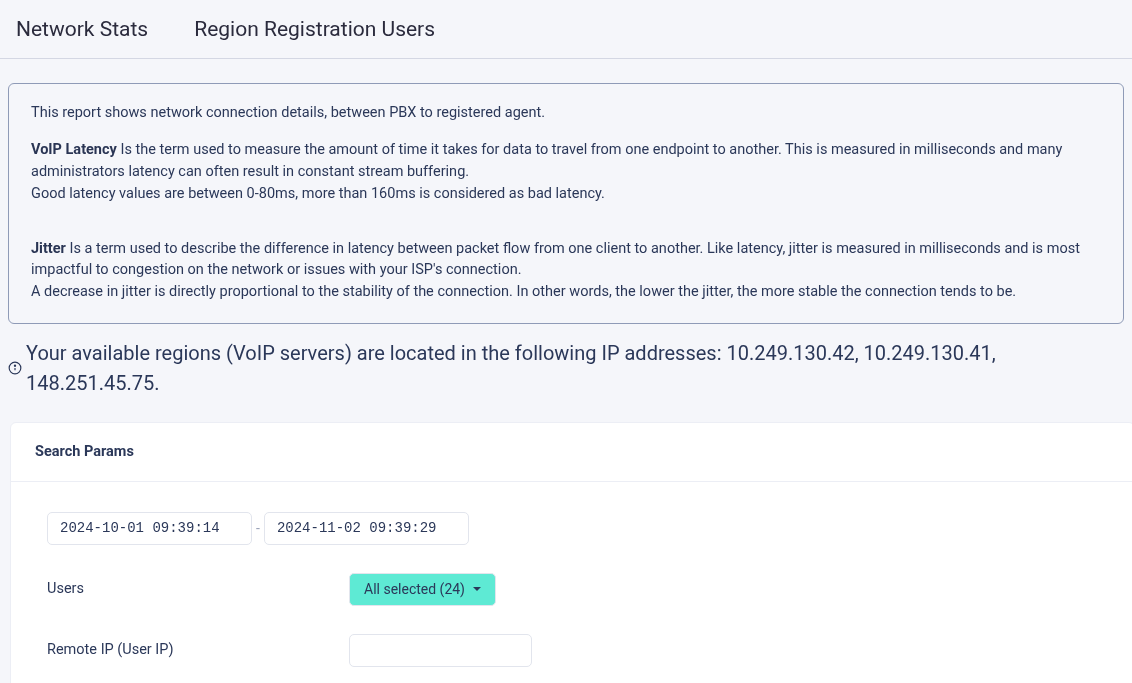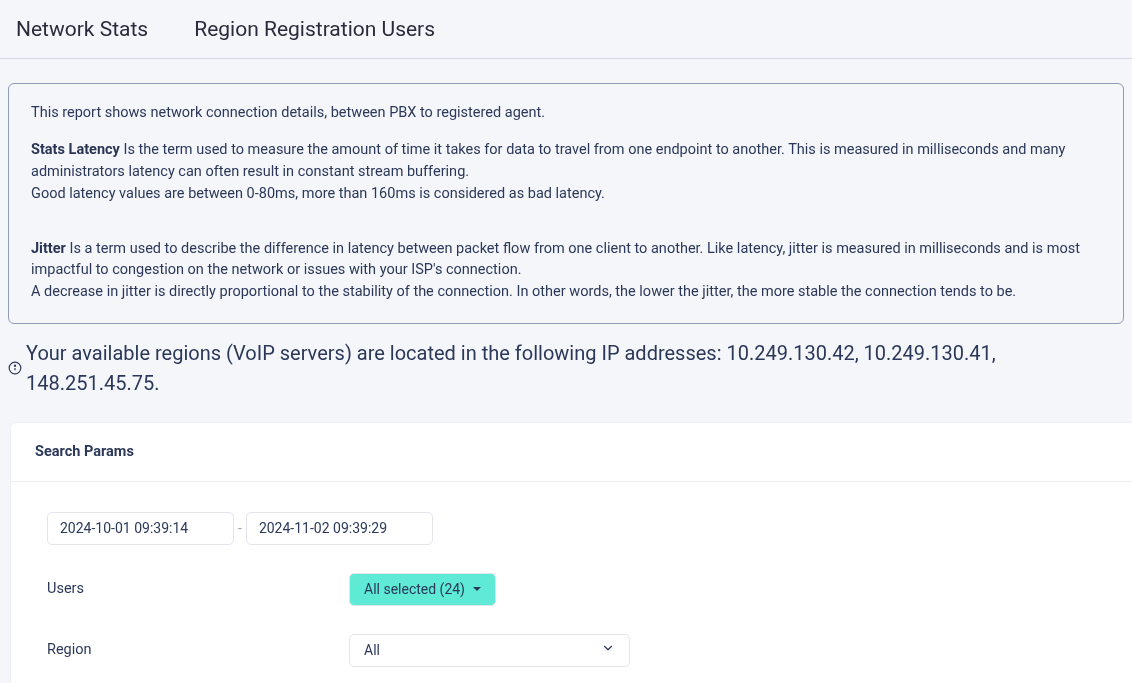--- a/index.html
+++ b/index.html
@@ -93,21 +93,21 @@
       height: 33px;
       border: 1px solid #e2e5ed;
       border-radius: 5px;
       padding: 0 12px;
       font-size: 14px;
       color: #2b3859;
       background: #fff;
       font-family: inherit;
     }
     .period-group { display: flex; align-items: center; gap:0; }
-    .period-input { width: 187px; display:flex; align-items:center; }
+    .period-input { width: 205px; display:flex; align-items:center;font-family:Liberation Mono, monospace; }
     .period-mid { color: #9aa2b8; margin: 0 4px; }
     .users-btn {
       display: inline-flex;
       align-items: center;
       gap: 8px;
       height: 33px;
       padding: 0 14px;
       border: 1px solid #e2e5ed;
       border-radius: 5px;
       background: #5eead4;
@@ -144,21 +144,21 @@
 <body>
 
 <div class="tabs">
   <div class="tab">Network Stats</div>
   <div class="tab">Region Registration Users</div>
 </div>
 
 <div class="info-box">
   <p class="para1">This report shows network connection details, between PBX to registered agent.</p>
   <p>
-    <strong>Stats Latency</strong><span> Is the term used to measure the amount of time it takes for data to travel from one endpoint to another. This is measured in milliseconds and many administrators latency can often result in constant stream buffering.</span><br>
+    <strong>VoIP Latency</strong><span> Is the term used to measure the amount of time it takes for data to travel from one endpoint to another. This is measured in milliseconds and many administrators latency can often result in constant stream buffering.</span><br>
     <span>Good latency values are between 0-80ms, more than 160ms is considered as bad latency.</span>
   </p>
   <p class="para3">
     <strong>Jitter</strong><span> Is a term used to describe the difference in latency between packet flow from one client to another. Like latency, jitter is measured in milliseconds and is most impactful to congestion on the network or issues with your ISP's connection.</span><br>
     <span>A decrease in jitter is directly proportional to the stability of the connection. In other words, the lower the jitter, the more stable the connection tends to be.</span>
   </p>
 </div>
 
 <div class="regions-line">
   <span class="info-icon">
@@ -184,31 +184,20 @@
     </div>
 
     <div class="form-row">
       <div class="form-label">Users</div>
       <div class="users-btn">
         <span>All selected (24)</span>
         <span class="caret"></span>
       </div>
     </div>
 
-    <div class="form-row">
-      <div class="form-label">Region</div>
-      <div class="region-select">
-        <span>All</span>
-        <span class="chevron-down">
-          <svg width="14" height="14" viewBox="0 0 24 24" fill="none" stroke="#2b3859" stroke-width="2" stroke-linecap="round" stroke-linejoin="round">
-              <polyline points="6 9 12 15 18 9"></polyline>
-            </svg>
-        </span>
-      </div>
-    </div>
 
     <div class="form-row">
       <div class="form-label">Remote IP (User IP)</div>
       <input class="input-text remote-ip-input" type="text" value="" style="">
     </div>
 
   </div>
 </div>
 
 </body></html>

